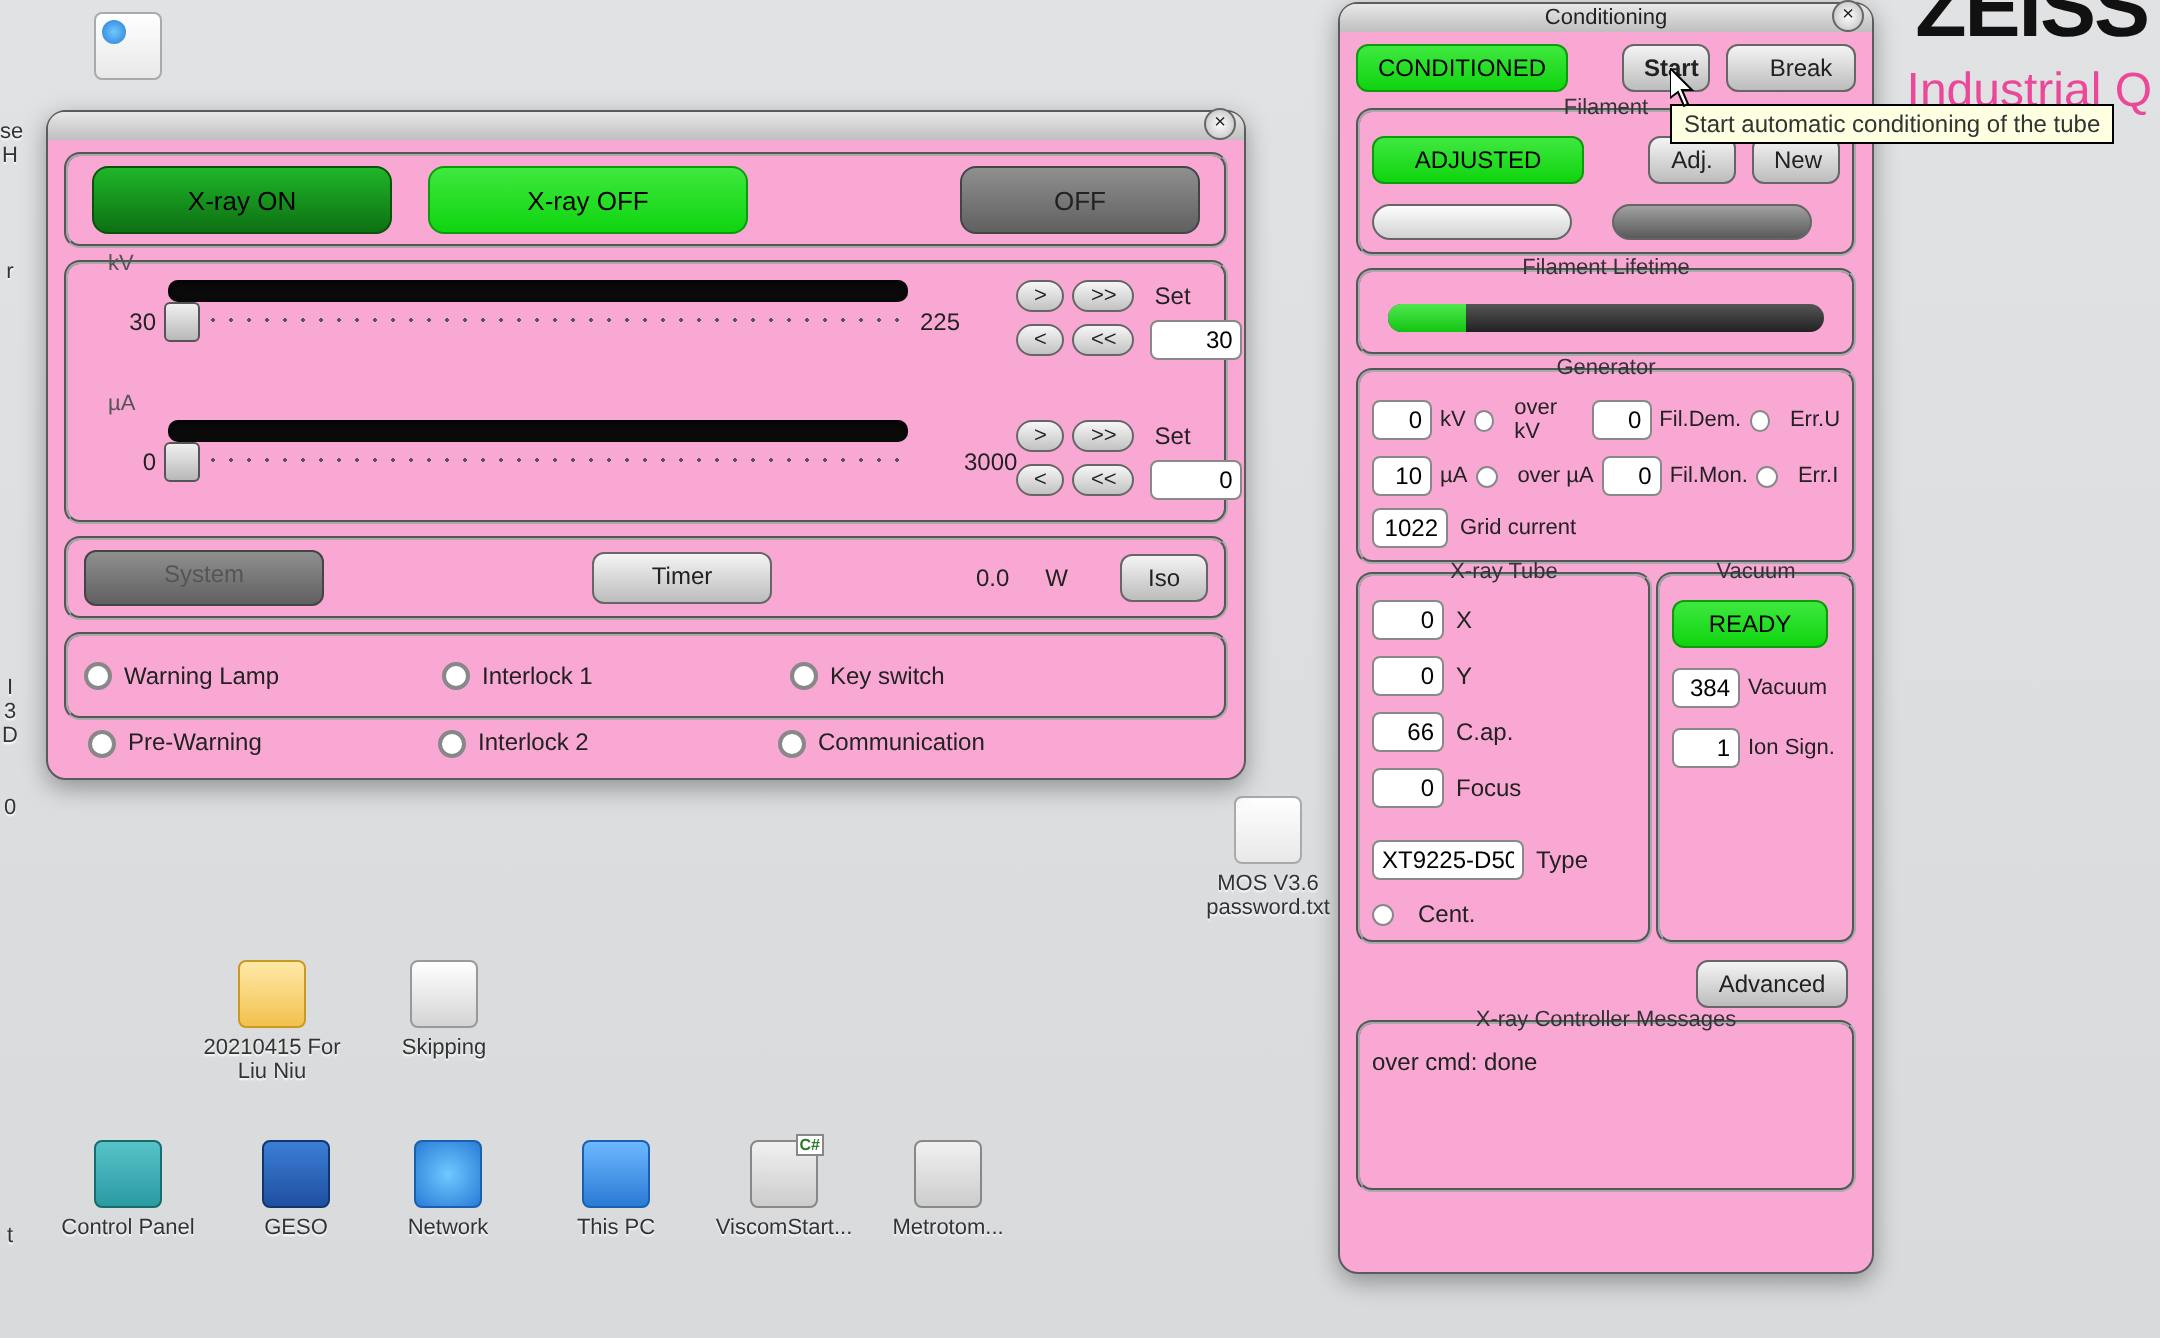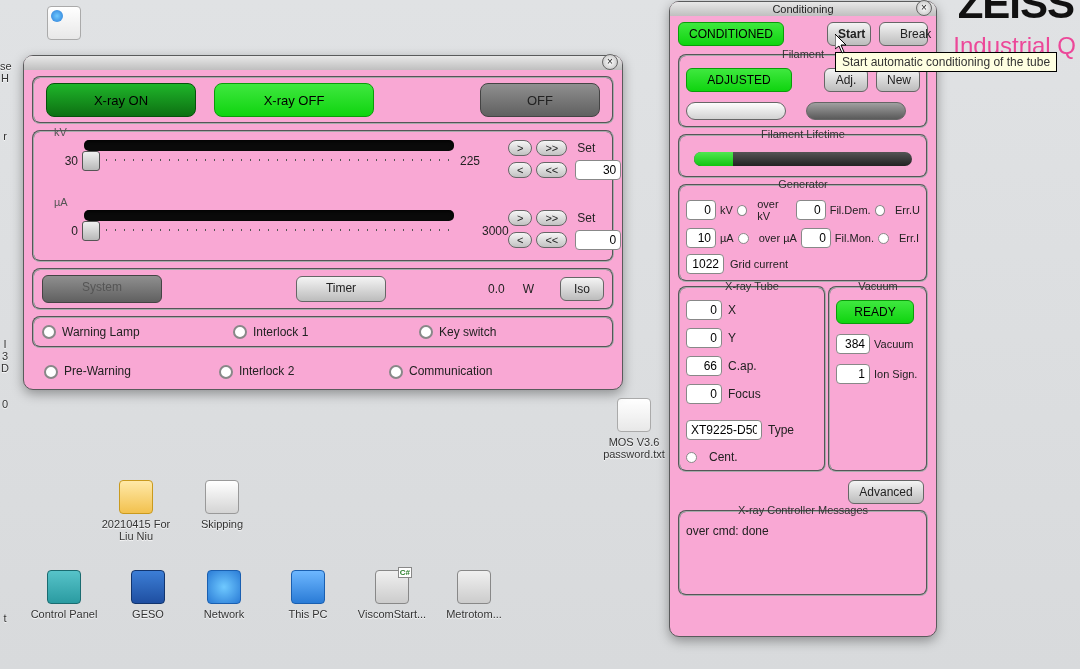--- a/index.html
+++ b/index.html
@@ -239,21 +239,21 @@
   <div class="groove" style="height:42px; display:flex; align-items:center; gap:12px;">
     <div class="btn btn-dark" style="width:120px; height:28px; color:#555;">System</div>
     <div style="width:110px;"></div>
     <div class="btn" style="width:90px; height:26px;">Timer</div>
     <div style="flex:1"></div>
     <span>0.0</span>
     <span style="margin-left:6px;">W</span>
     <div class="btn" style="width:44px; margin-left:14px;">Iso</div>
   </div>
 
-  <div class="groove status-row" style="height:32px; gap:16px;">
+  <div class="groove status-row" style="height:44px; gap:4px;">
     <div style="width:175px;">
         <span class="radio"></span>
         <span>Warning Lamp</span>
       </div>
     <div style="width:170px;">
         <span class="radio"></span>
         <span>Interlock 1</span>
       </div>
     <div style="width:170px;">
         <span class="radio"></span>
@@ -270,21 +270,21 @@
 <div class="panel" style="left:669px; top:1px; width:268px; height:636px;">
   <div class="hdr" style="text-align:center; font-size:11px; line-height:14px;">
     <span>Conditioning</span>
     <div class="close">×</div>
   </div>
 
   <div style="display:flex; gap:8px; padding:6px 8px; align-items:center;">
     <div class="btn btn-green" style="width:106px;">CONDITIONED</div>
     <div style="flex:1"></div>
     <div class="btn" style="width:44px;font-weight:bold;">Start</div>
-    <div class="btn" style="width:49px;padding-left:20px;">Break</div>
+    <div class="btn" style="width:65px;padding-left:20px;">Break</div>
   </div>
 
   <div class="fieldgrp" style="margin:2px 8px;">
     <div class="fglegend">Filament</div>
     <div style="display:flex; gap:8px; align-items:center;">
       <div class="btn btn-green" style="width:106px;">ADJUSTED</div>
       <div style="flex:1"></div>
       <div class="btn" style="width:44px;">Adj.</div>
       <div class="btn" style="width:44px;">New</div>
     </div>

